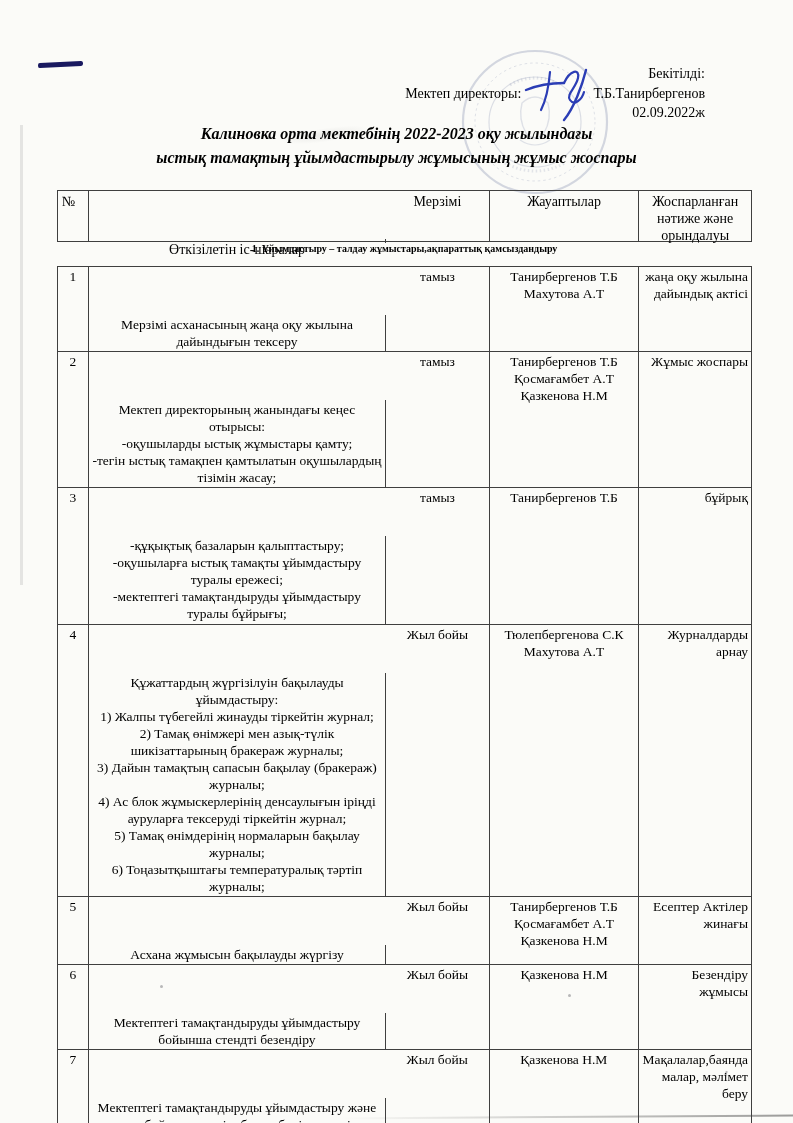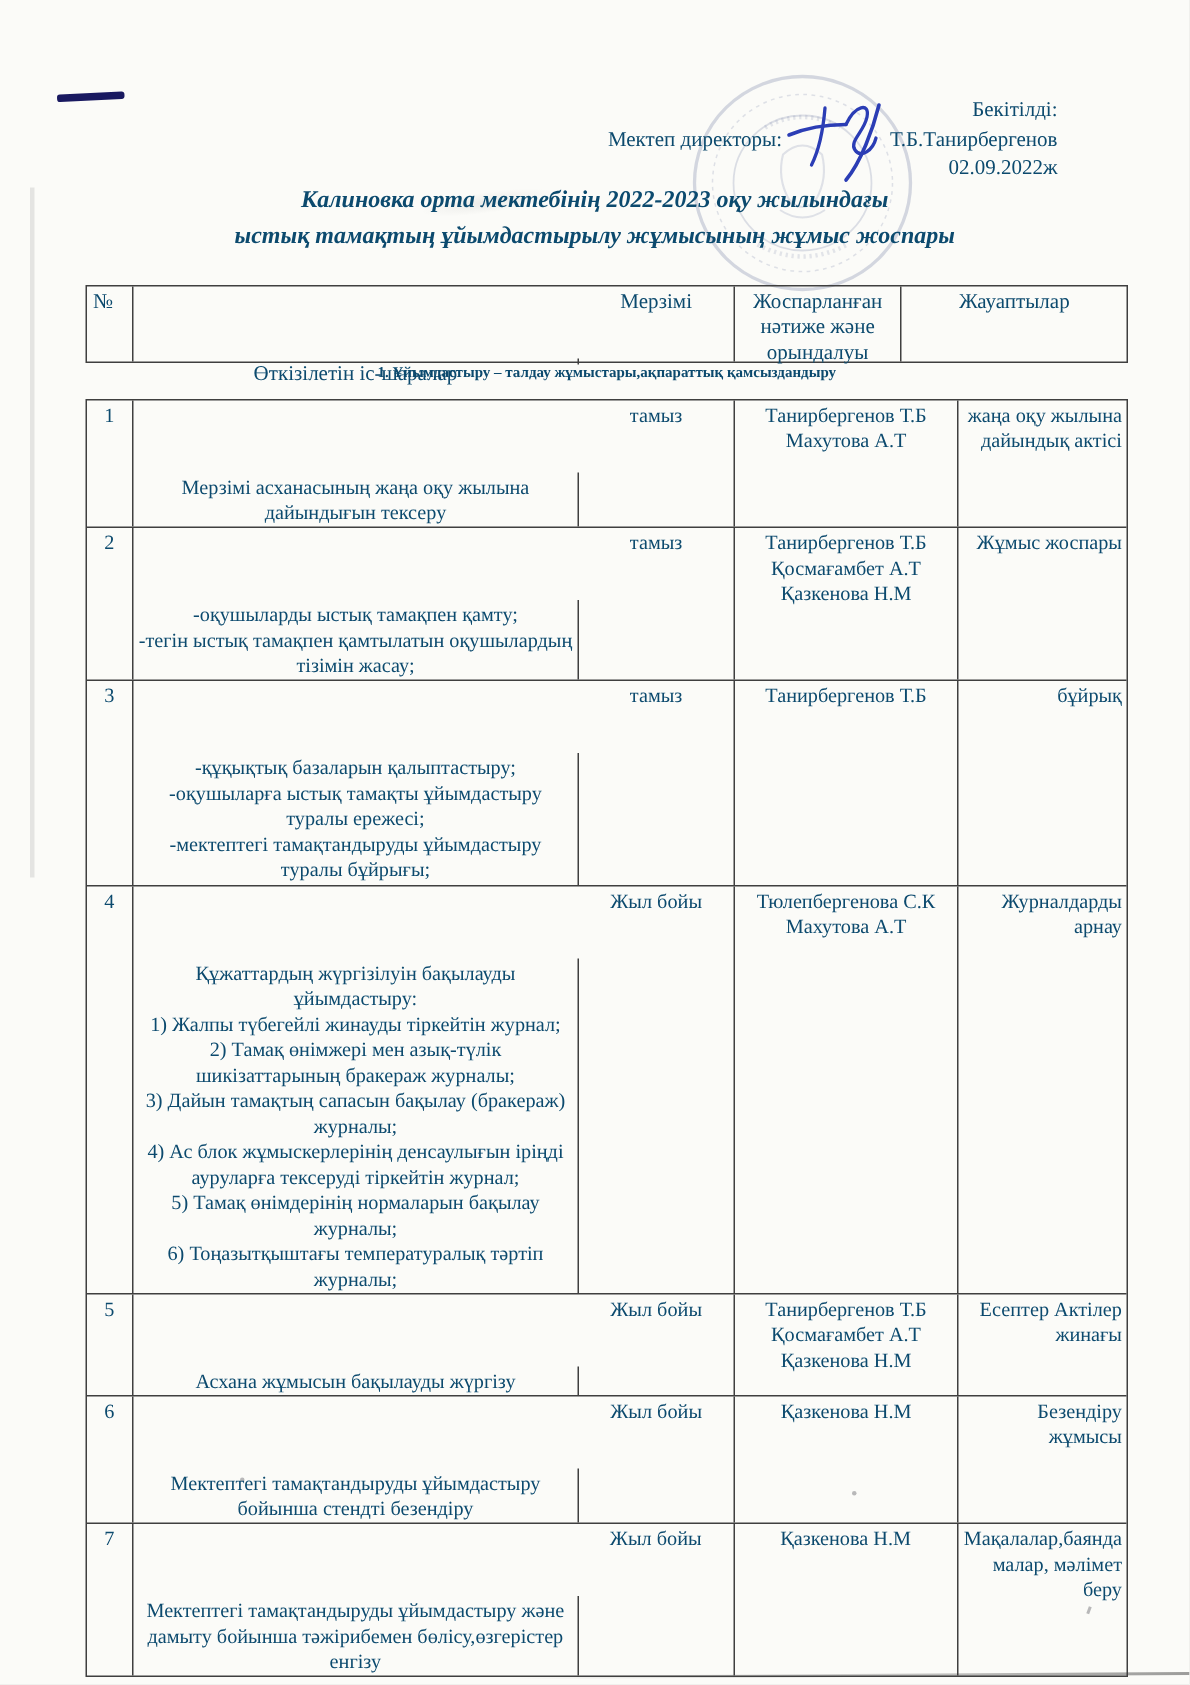--- a/index.html
+++ b/index.html
@@ -2,21 +2,21 @@
 <html><head>
 <meta charset="utf-8">
 <style>
   html,body{margin:0;padding:0;background:#e8e8e6;}
   .page{
     position:relative;
     width:793px;height:1123px;
     margin:0 auto;
     background:#fbfbf8;
     font-family:"Liberation Serif","DejaVu Serif",serif;
-    color:#0c4a6e;
+    color:#000000;
     overflow:hidden;
   }
   
   .dash-top-left{position:absolute;left:38px;top:62px;width:45px;height:4.5px;
     background:#191960;transform:rotate(-3deg);border-radius:2px;}
   .left-scan-line{position:absolute;left:20px;top:125px;width:2.5px;height:460px;
     background:rgba(110,110,110,0.16);}
   .bottom-scan-line{position:absolute;left:340px;top:1116px;width:455px;height:2px;
     background:linear-gradient(to right,rgba(60,60,60,0),rgba(60,60,60,0.5));
     transform:rotate(-0.35deg);}
@@ -100,22 +100,22 @@
 
   <div class="doc-title">
     <div>Калиновка орта мектебінің 2022-2023 оқу жылындағы</div>
     <div>ыстық тамақтың ұйымдастырылу жұмысының жұмыс жоспары</div>
   </div>
 
   <div class="tbl-wrap hdr-block">
     <div class="hdr-cell hdr-num c-num">№</div>
     <div class="hdr-cell c-act">Өткізілетін іс-шаралар</div>
     <div class="hdr-cell c-term">Мерзімі</div>
+    <div class="hdr-cell c-resp">Жауаптылар</div>
     <div class="hdr-cell c-res">Жоспарланған нәтиже және орындалуы</div>
-    <div class="hdr-cell c-resp">Жауаптылар</div>
   </div>
 
   <div class="section-title">1.  Ұйымдастыру – талдау жұмыстары,ақпараттық қамсыздандыру</div>
 
   <div class="tbl-wrap main-tbl" id="main-table">
   <div class="trow">
     <div class="c c-num">1</div>
     <div class="c c-act">
           <div>Мерзімі асханасының жаңа оқу жылына дайындығын тексеру</div>
         </div>
@@ -123,21 +123,22 @@
     <div class="c c-resp">
           <div>Танирбергенов Т.Б</div>
           <div>Махутова А.Т</div>
         </div>
     <div class="c c-res">жаңа оқу жылына дайындық актісі</div>
   </div>
 
   <div class="trow">
     <div class="c c-num">2</div>
     <div class="c c-act">
-          <div>-оқушыларды ыстық тамақпен қамту;</div>
+          <div>Мектеп директорының жанындағы кеңес отырысы:</div>
+          <div>-оқушыларды ыстық жұмыстары қамту;</div>
           <div>-тегін ыстық тамақпен қамтылатын оқушылардың тізімін жасау;</div>
         </div>
     <div class="c c-term">тамыз</div>
     <div class="c c-resp">
           <div>Танирбергенов Т.Б</div>
           <div>Қосмағамбет А.Т</div>
           <div>Қазкенова Н.М</div>
         </div>
     <div class="c c-res">Жұмыс жоспары</div>
   </div>

